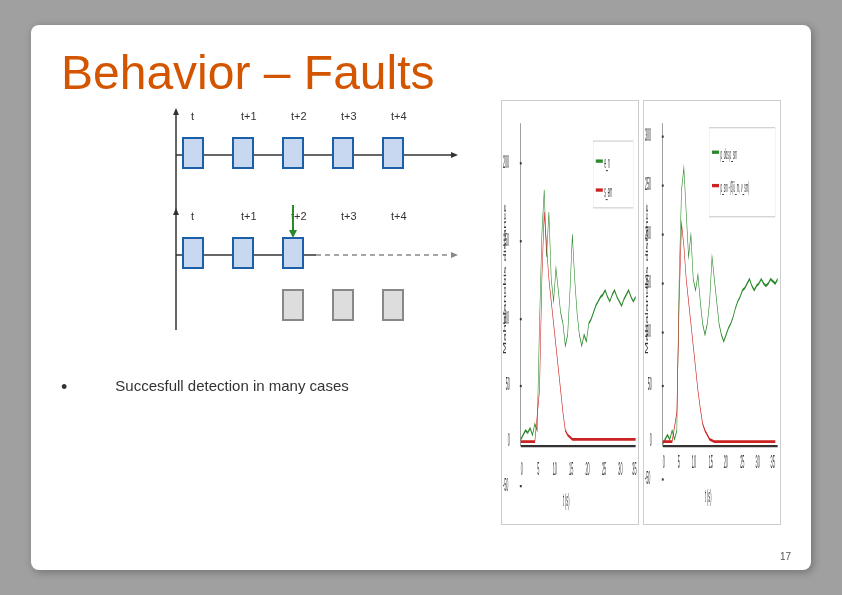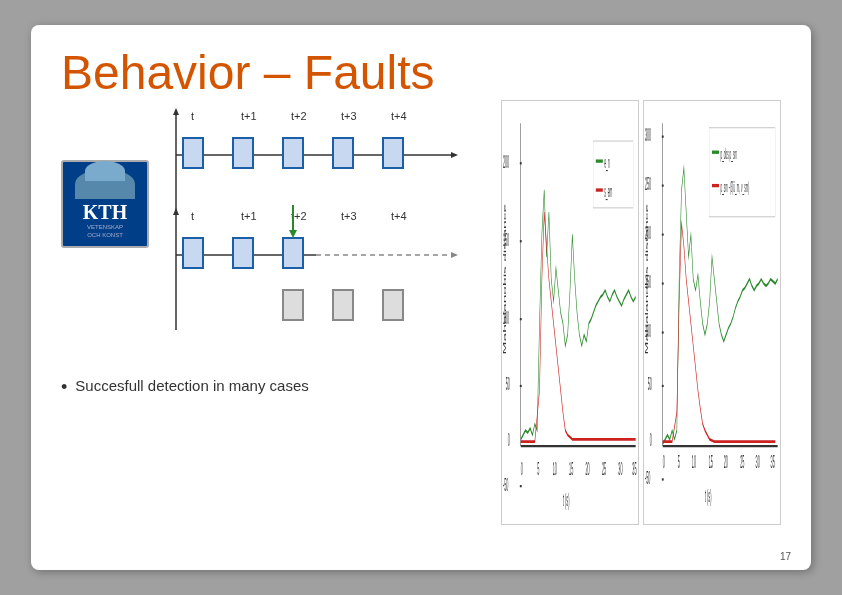--- a/index.html
+++ b/index.html
@@ -104,28 +104,20 @@
 <div class="slide">
 
   <div class="title">Behavior – Faults</div>
 
   <div class="content-area">
 
     <div class="left-panel">
 
       <div style="position: relative; height: 370px;">
 
-        <div class="kth-logo" style="position:absolute; left:0; top:60px; width:88px; height:88px; background:#003f87; border-radius:3px; display:flex; flex-direction:column; align-items:center; justify-content:center; border: 2px solid #aaa;">
-
-          <div style="width:60px; height:30px; background:#5588aa; border-radius:50% 50% 0 0; margin-bottom:2px; position:relative;">
-            <div style="position:absolute; top:-8px; left:50%; transform:translateX(-50%); width:40px; height:20px; background:#7aaacc; border-radius:50% 50% 0 0;"></div>
-          </div>
-          <div class="kth-text" style="color:#fff; font-size:20px; font-weight:bold; font-family:serif;">KTH</div>
-          <div class="kth-sub" style="color:#aac; font-size:6px; text-align:center; line-height:1.3;">VETENSKAP<br>OCH KONST</div>
-        </div>
 
         <svg style="position:absolute; left:100px; top:0; width:320px; height:120px;" viewBox="0 0 320 120">
 
           <line x1="15" y1="110" x2="15" y2="10" stroke="#333" stroke-width="1.5"></line>
           <polygon points="15,8 12,15 18,15" fill="#333"></polygon>
 
           <line x1="15" y1="55" x2="295" y2="55" stroke="#333" stroke-width="1.5"></line>
           <polygon points="297,55 290,52 290,58" fill="#333"></polygon>
 
           <text x="30" y="20" font-size="11" fill="#333" font-family="Arial">t</text>
@@ -172,21 +164,21 @@
 
           <rect x="172" y="90" width="20" height="30" fill="#ddd" stroke="#888" stroke-width="2"></rect>
 
           <rect x="222" y="90" width="20" height="30" fill="#ddd" stroke="#888" stroke-width="2"></rect>
 
           <rect x="122" y="90" width="20" height="30" fill="#ddd" stroke="#888" stroke-width="2"></rect>
         </svg>
 
         <div style="position:absolute; left:0; top:275px; display:flex; align-items:flex-start; gap:8px;">
           <span style="font-size:18px; color:#333; margin-top:2px;">•</span>
-          <span style="font-size:15px; color:#333; line-height:1.4;">Succesfull detection in many cases</span>
+          <span style="font-size:15px; color:#333; line-height:1.4;margin-left:40px;">Succesfull detection in many cases</span>
         </div>
 
       </div>
 
     </div>
 
     <div class="right-panel">
 
       <div class="chart-box">
         <svg class="chart-svg" viewBox="0 0 290 190" preserveAspectRatio="none">

